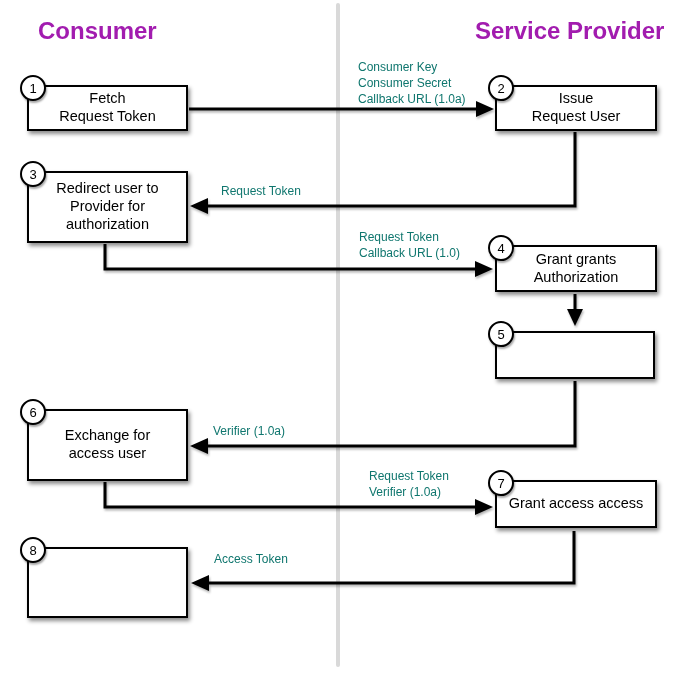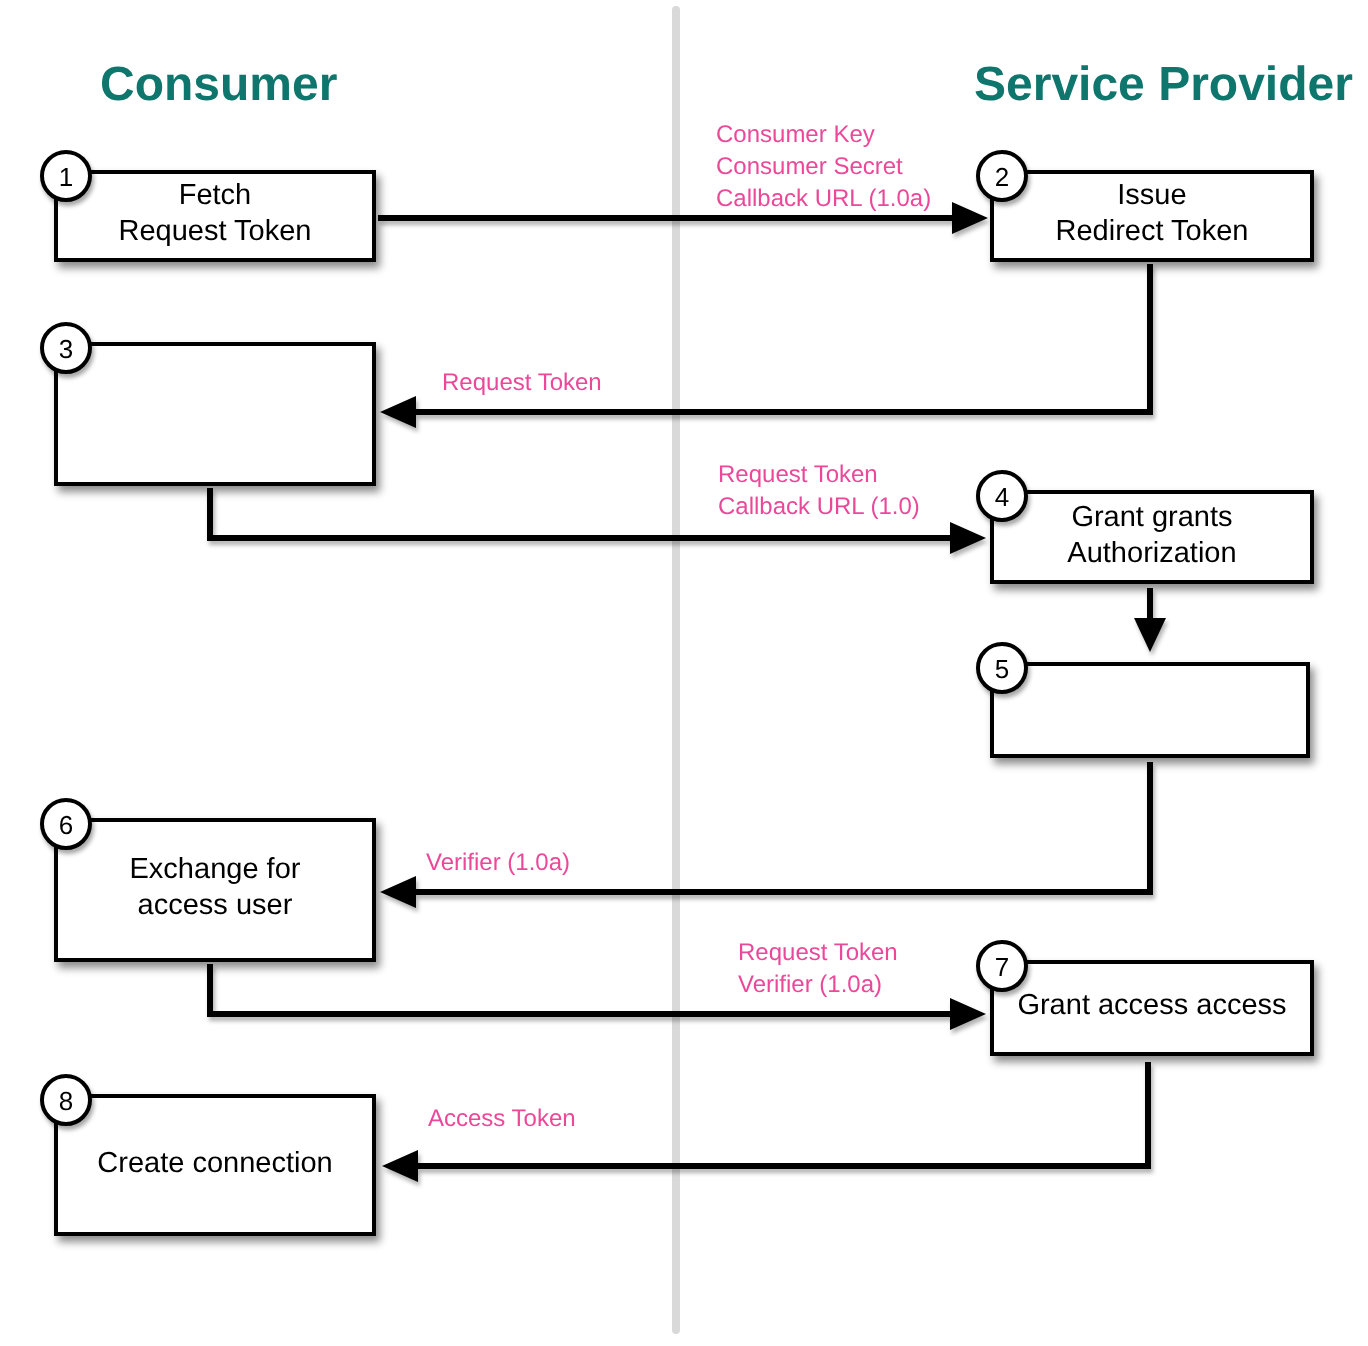--- a/index.html
+++ b/index.html
@@ -1,21 +1,21 @@
 <!DOCTYPE html>
 <html><head>
 <meta charset="utf-8">
 <style>
   html,body{margin:0;padding:0;background:#ffffff;}
   .stage{
     position:relative;width:684px;height:673px;background:#ffffff;
     font-family:"Liberation Sans", sans-serif;color:#000;overflow:hidden;
   }
   .heading{
-    position:absolute;margin:12px;font-size:24px;font-weight:bold;color:#0f766e;white-space:nowrap;
+    position:absolute;margin:0;font-size:24px;font-weight:bold;color:#a21caf;white-space:nowrap;
   }
   .divider{
     position:absolute;left:336px;top:3px;width:4px;height:664px;
     background:#d9d9d9;border-radius:2px;
   }
   .wires{
     position:absolute;left:0;top:0;z-index:1;
     filter:drop-shadow(1.5px 2px 1px rgba(0,0,0,0.30));
   }
   .box{
@@ -26,21 +26,21 @@
   }
   .box-label{white-space:pre-line;line-height:1.24;}
   .badge{
     position:absolute;left:-9px;top:-12px;width:26px;height:26px;box-sizing:border-box;
     border:2px solid #000;border-radius:50%;background:#ffffff;
     display:flex;align-items:center;justify-content:center;
     font-size:13px;box-shadow:1px 2px 2px rgba(0,0,0,0.35);z-index:3;
   }
   .alabel{
     position:absolute;z-index:2;font-size:12px;line-height:1.33;
-    color:#ec4899;white-space:pre-line;
+    color:#0f766e;white-space:pre-line;
   }
 </style>
 </head>
 <body>
 
 <div class="stage">
 
   <div class="divider"></div>
 
   <h1 class="heading" style="left:38px;top:17px;">Consumer</h1>
@@ -69,25 +69,28 @@
 
   <div class="box" style="left:27px;top:85px;width:161px;height:46px;">
     <span class="badge">1</span>
     <span class="box-label">Fetch
 Request Token</span>
   </div>
 
   <div class="box" style="left:495px;top:85px;width:162px;height:46px;">
     <span class="badge">2</span>
     <span class="box-label">Issue
-Redirect Token</span>
+Request User</span>
   </div>
 
   <div class="box" style="left:27px;top:171px;width:161px;height:72px;">
     <span class="badge">3</span>
+    <span class="box-label">Redirect user to
+Provider for
+authorization</span>
   </div>
 
   <div class="box" style="left:495px;top:245px;width:162px;height:47px;">
     <span class="badge">4</span>
     <span class="box-label">Grant grants
 Authorization</span>
   </div>
 
   <div class="box" style="left:495px;top:331px;width:160px;height:48px;">
     <span class="badge">5</span>
@@ -99,21 +102,20 @@
 access user</span>
   </div>
 
   <div class="box" style="left:495px;top:480px;width:162px;height:48px;">
     <span class="badge">7</span>
     <span class="box-label">Grant access access</span>
   </div>
 
   <div class="box" style="left:27px;top:547px;width:161px;height:71px;">
     <span class="badge">8</span>
-    <span class="box-label">Create connection</span>
   </div>
 
   <div class="alabel" style="left:358px;top:60px;">Consumer Key
 Consumer Secret
 Callback URL (1.0a)</div>
 
   <div class="alabel" style="left:221px;top:184px;">Request Token</div>
 
   <div class="alabel" style="left:359px;top:230px;">Request Token
 Callback URL (1.0)</div>

